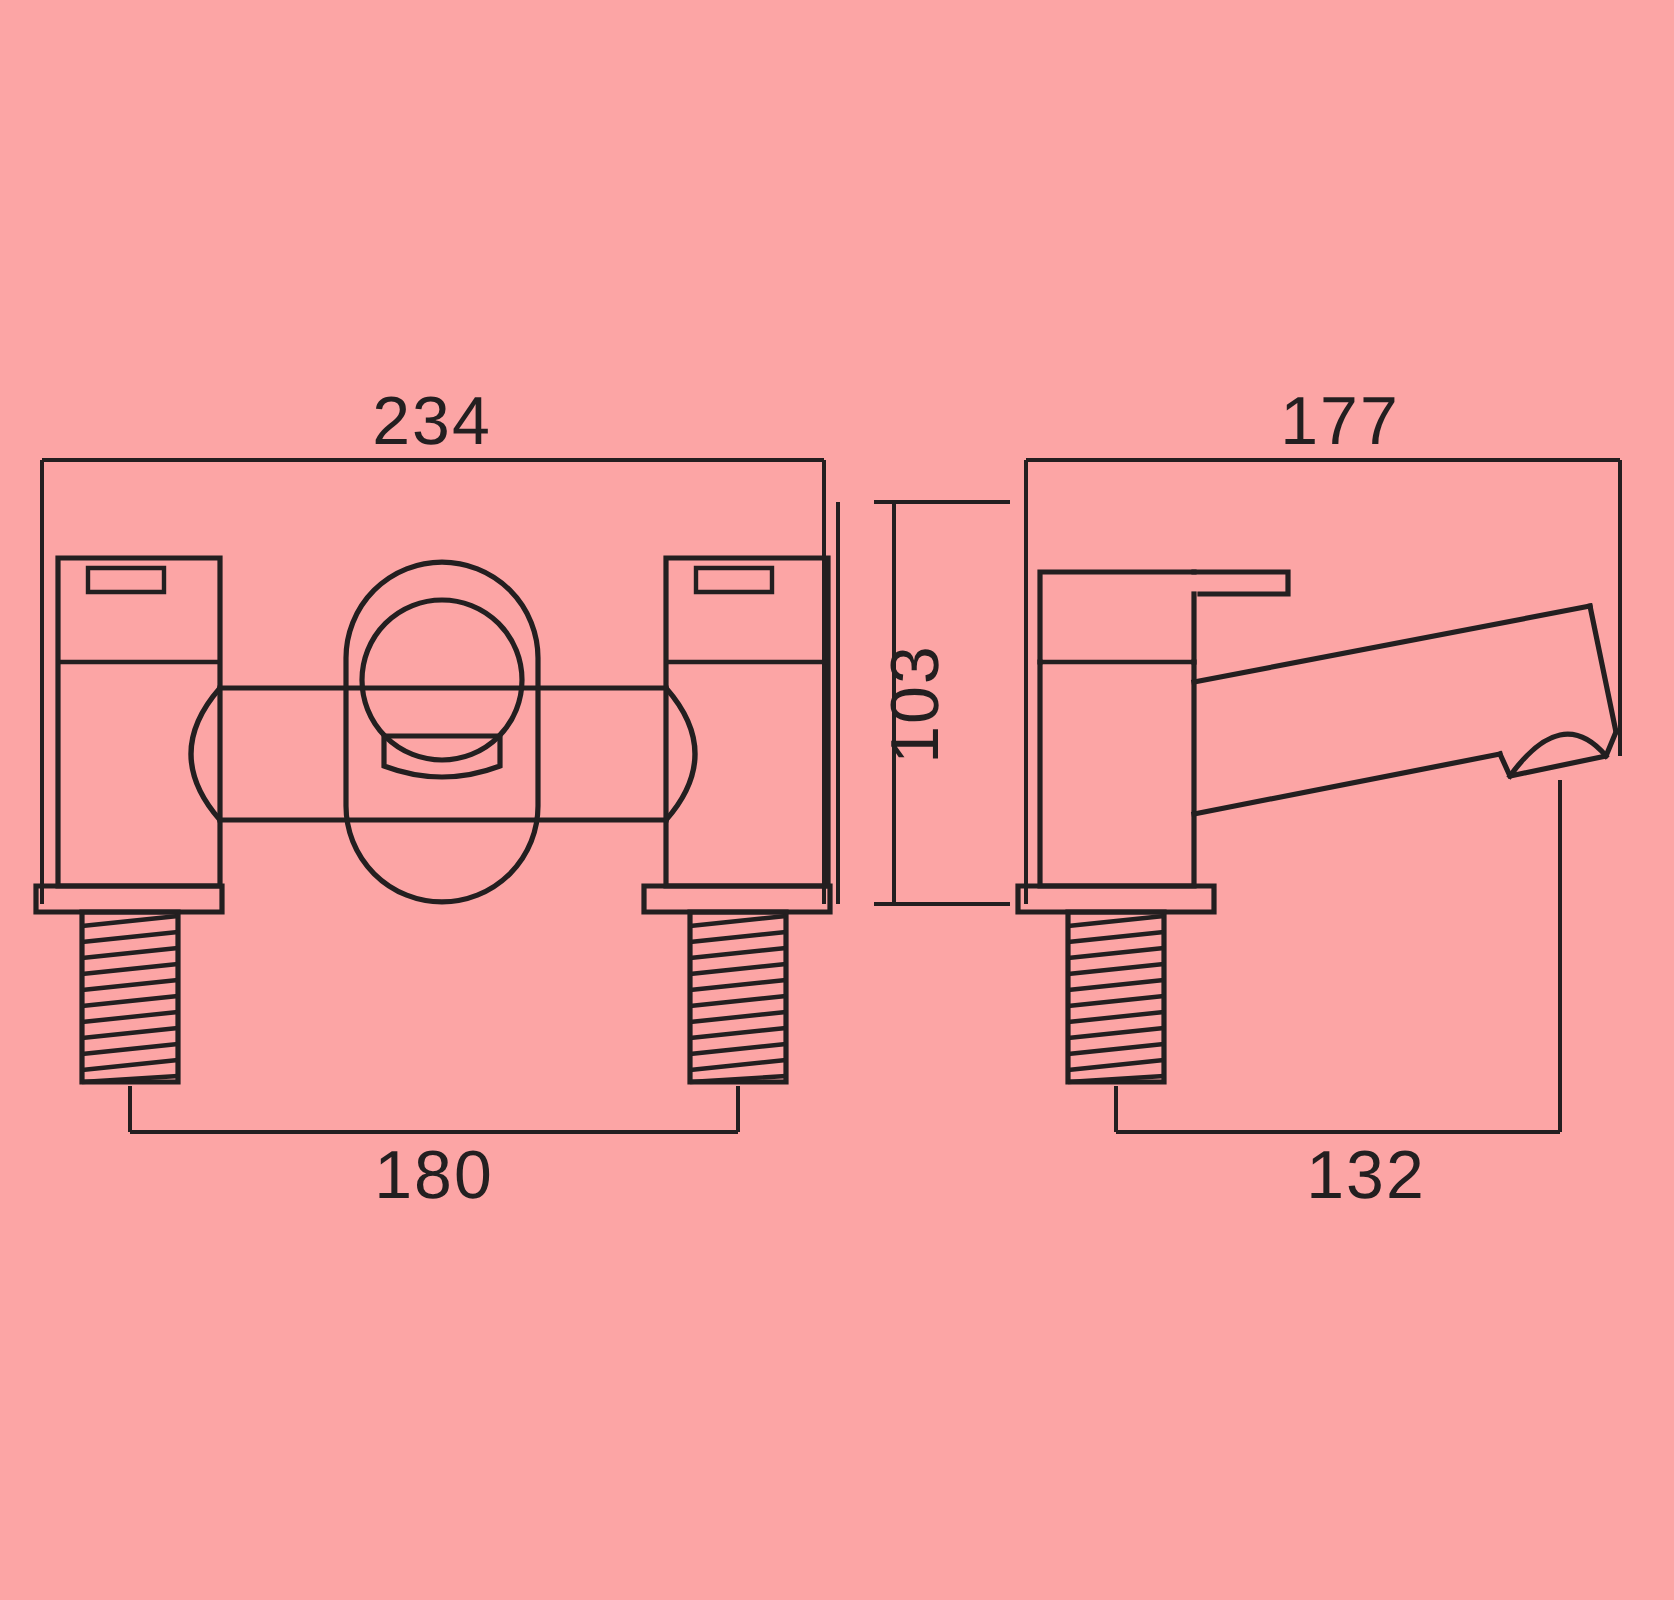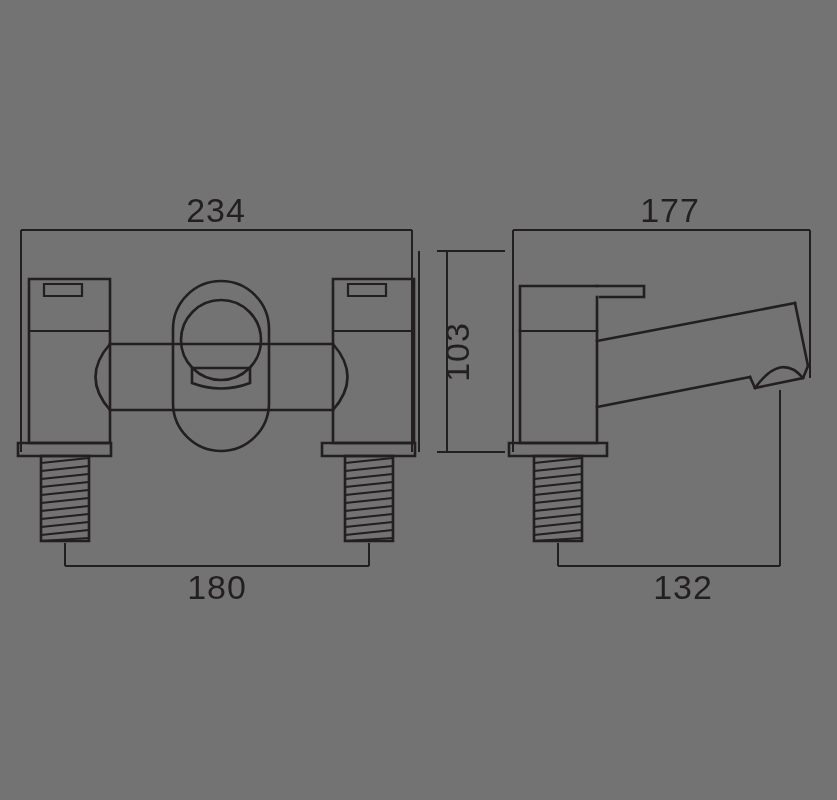--- a/index.html
+++ b/index.html
@@ -8,21 +8,21 @@
     padding: 0;
     background: #ffffff;
   }
   body {
     font-family: "Liberation Sans", sans-serif;
   }
   #drawing-root {
     position: relative;
     width: 837px;
     height: 800px;
-    background: #737373;
+    background: #fca5a5;
     overflow: hidden;
   }
   svg#tech-drawing {
     display: block;
     width: 837px;
     height: 800px;
   }
   .outline {
     fill: none;
     stroke: #231f20;

